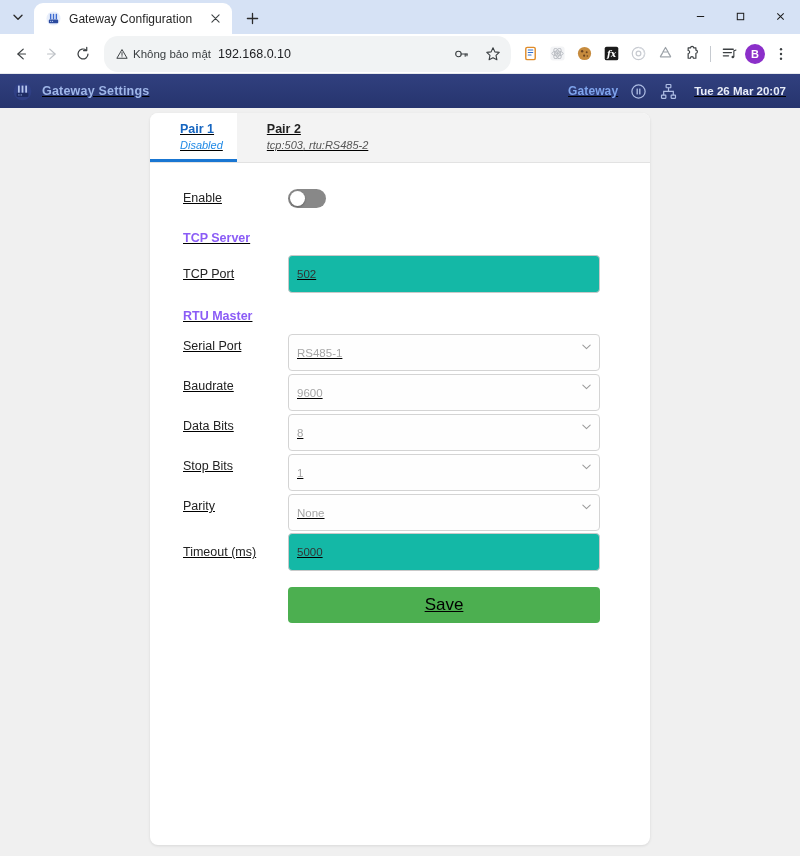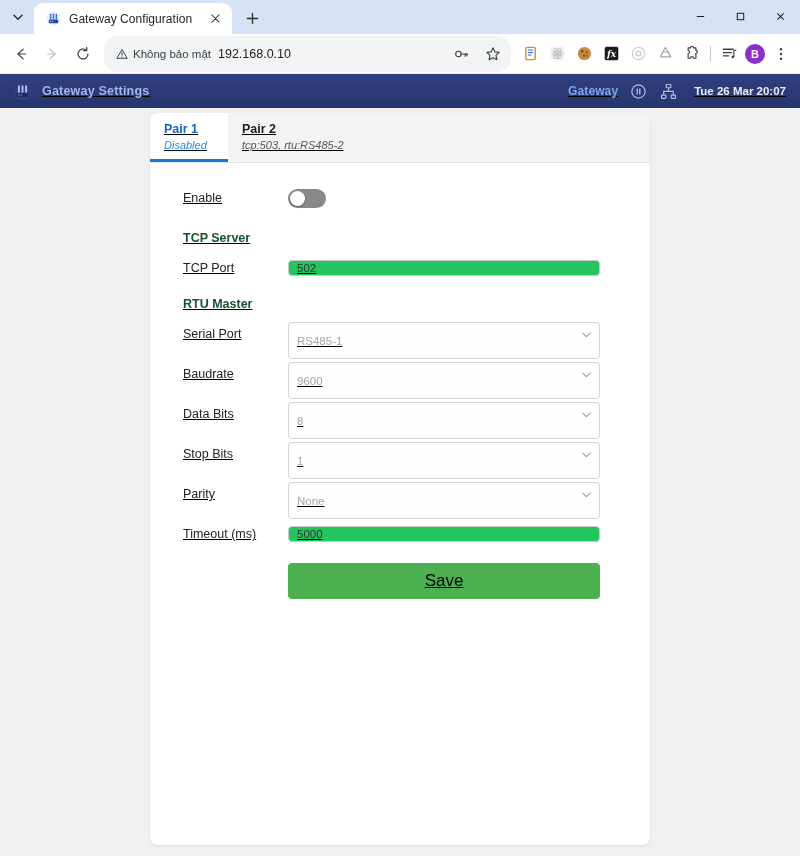--- a/index.html
+++ b/index.html
@@ -242,21 +242,21 @@
   }
 
   
   .pair-tabs {
     display: flex;
     background: #f3f3f3;
     border-bottom: 1px solid #e2e2e2;
     flex: 0 0 auto;
   }
   .pair-tab {
-    padding: 9px 14px 7px 14px;
+    padding: 9px 14px 7px 30px;
     min-width: 78px;
     border-bottom: 3px solid transparent;
     background: #f3f3f3;
   }
   .pair-tab.active {
     background: #ffffff;
     border-bottom-color: #1976d2;
   }
   .pair-tab-label {
     font-size: 12.5px;
@@ -288,21 +288,21 @@
   }
   .form-label {
     width: 105px;
     flex: 0 0 105px;
     font-size: 12.5px;
     color: #222;
   }
   .section-head {
     font-size: 12.5px;
     font-weight: bold;
-    color: #14532d;
+    color: #8b5cf6;
     margin: 16px 0 10px 0;
   }
   .section-head.first { margin-top: 20px; }
 
   .toggle {
     width: 38px; height: 19px;
     border-radius: 10px;
     background: #888888;
     position: relative;
     flex: 0 0 38px;
@@ -314,24 +314,24 @@
     border-radius: 50%;
     background: #ffffff;
     box-shadow: 0 1px 2px rgba(0,0,0,0.3);
   }
 
   .field {
     flex: 1;
     height: 16px;
     border: 1px solid #c9c9c9;
     border-radius: 4px;
-    background: #22c55e;
+    background: #14b8a6;
     font-size: 11.5px;
     color: #333;
-    padding: 0 8px;
+    padding: 18px 8px;
     display: flex;
     align-items: center;
     font-family: "Liberation Sans", sans-serif;
     outline: none;
   }
   .field.text { color: #333; }
   .select-wrap {
     flex: 1;
     position: relative;
     height: 24px;

